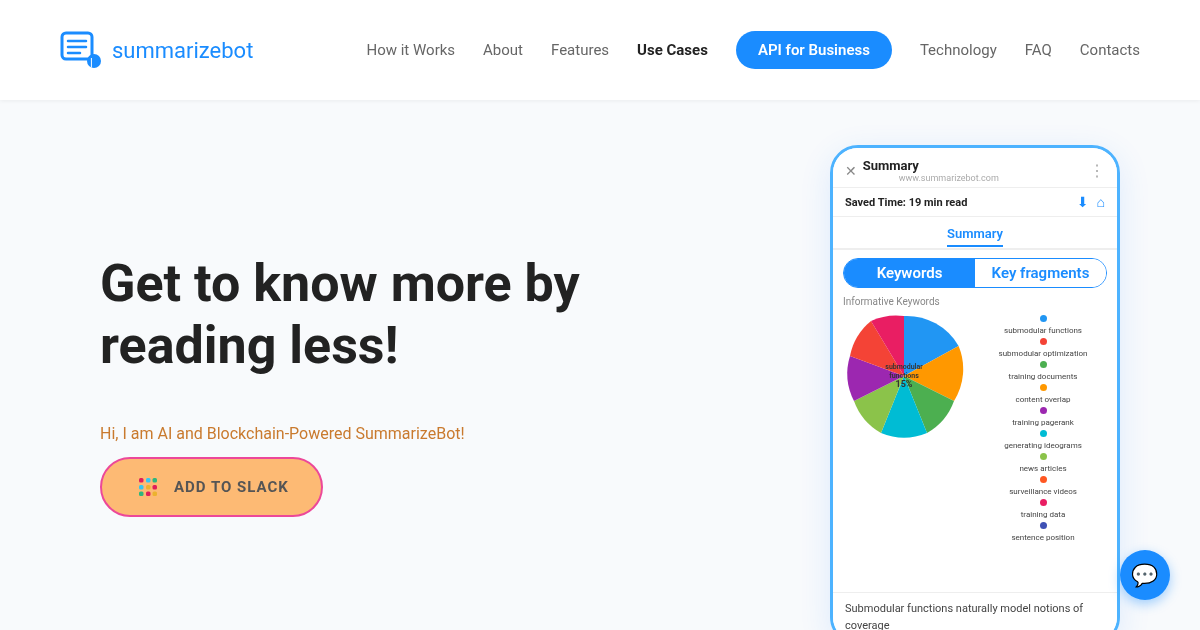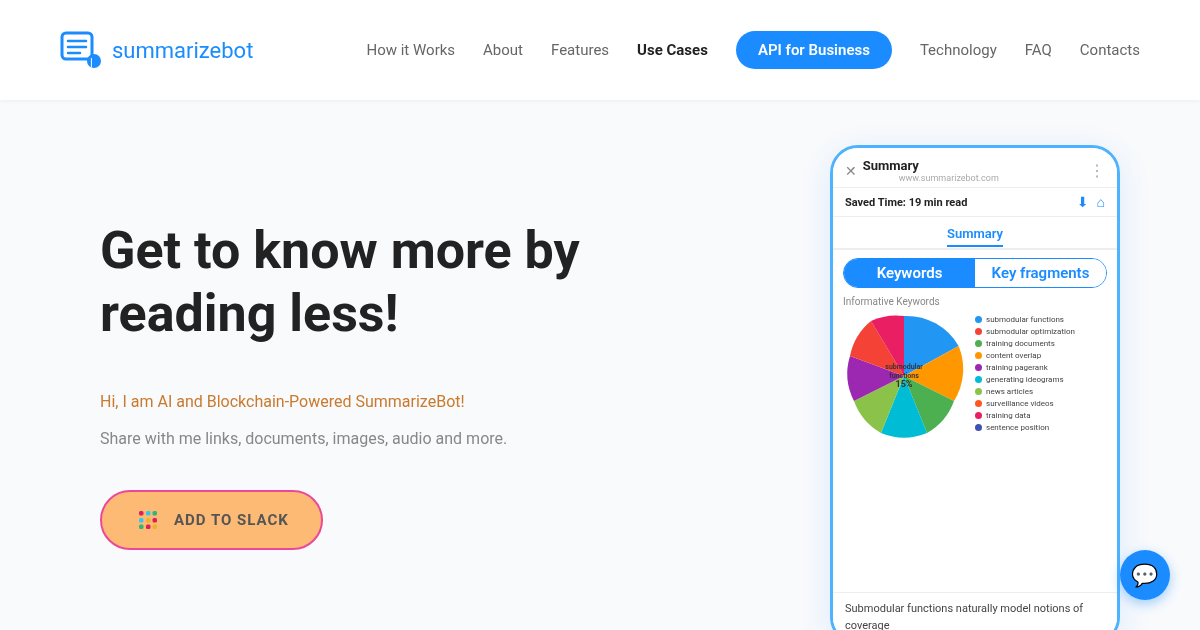--- a/index.html
+++ b/index.html
@@ -273,20 +273,21 @@
       flex: 1;
       display: flex;
       flex-direction: column;
       gap: 3px;
       padding-top: 4px;
     }
     .legend-item {
       display: flex;
       align-items: center;
       gap: 4px;
+      flex-direction: column;
     }
     .legend-dot {
       width: 7px;
       height: 7px;
       border-radius: 50%;
       flex-shrink: 0;
     }
     .legend-text {
       font-size: 8px;
       color: #444;
@@ -349,21 +350,20 @@
 </header>
 
 <main class="main">
 
   <div class="left">
     <h1 class="headline">
       <span>Get to know more by</span><br>
       <span>reading less!</span>
     </h1>
     <p class="subtext">Hi, I am AI and Blockchain-Powered SummarizeBot!</p>
-    <p class="subtext3">Share with me links, documents, images, audio and more.</p>
     <a class="slack-btn" href="#">
 
       <svg class="slack-hash" viewBox="0 0 28 28" fill="none" xmlns="http://www.w3.org/2000/svg">
         <rect x="5" y="5" width="4.5" height="4.5" rx="1.5" fill="#E01E5A"></rect>
         <rect x="12" y="5" width="4.5" height="4.5" rx="1.5" fill="#36C5F0"></rect>
         <rect x="18.5" y="5" width="4.5" height="4.5" rx="1.5" fill="#2EB67D"></rect>
         <rect x="5" y="12" width="4.5" height="4.5" rx="1.5" fill="#36C5F0"></rect>
         <rect x="12" y="12" width="4.5" height="4.5" rx="1.5" fill="#ECB22E"></rect>
         <rect x="18.5" y="12" width="4.5" height="4.5" rx="1.5" fill="#E01E5A"></rect>
         <rect x="5" y="18.5" width="4.5" height="4.5" rx="1.5" fill="#2EB67D"></rect>

